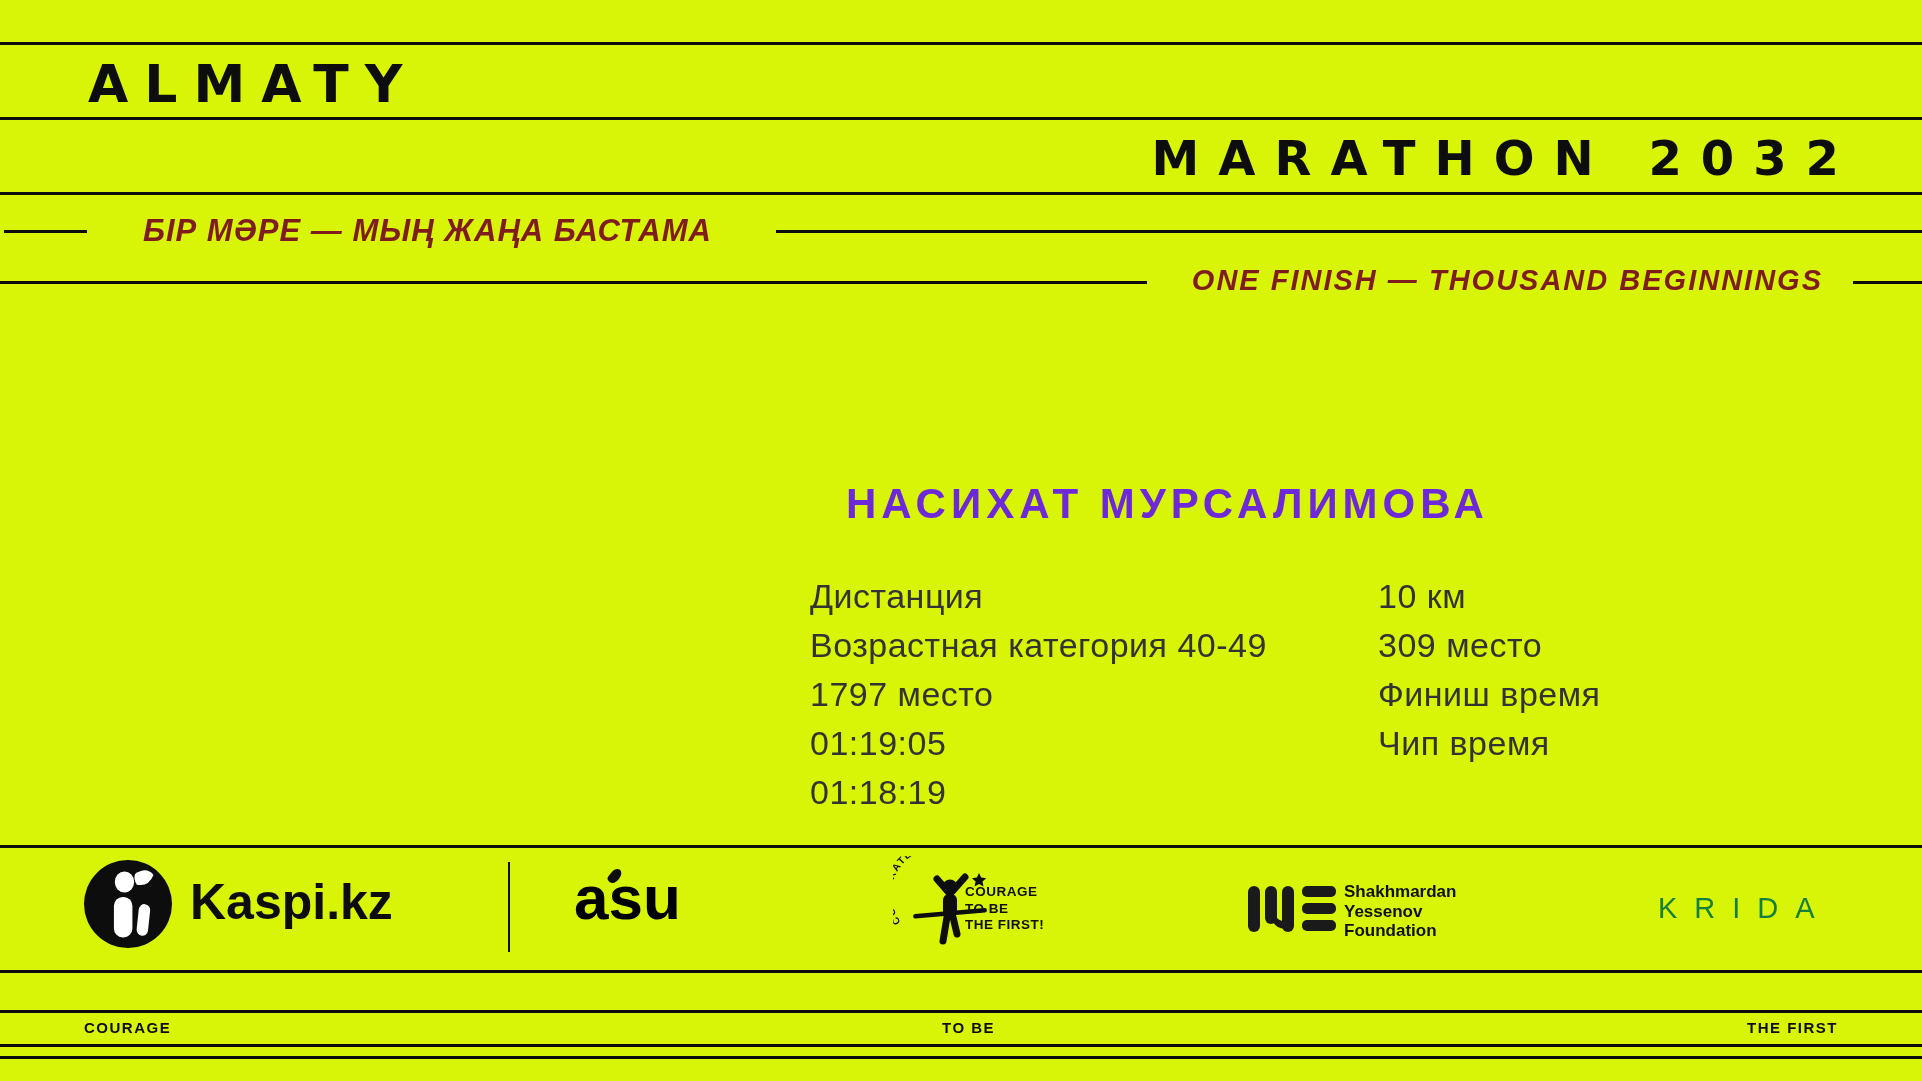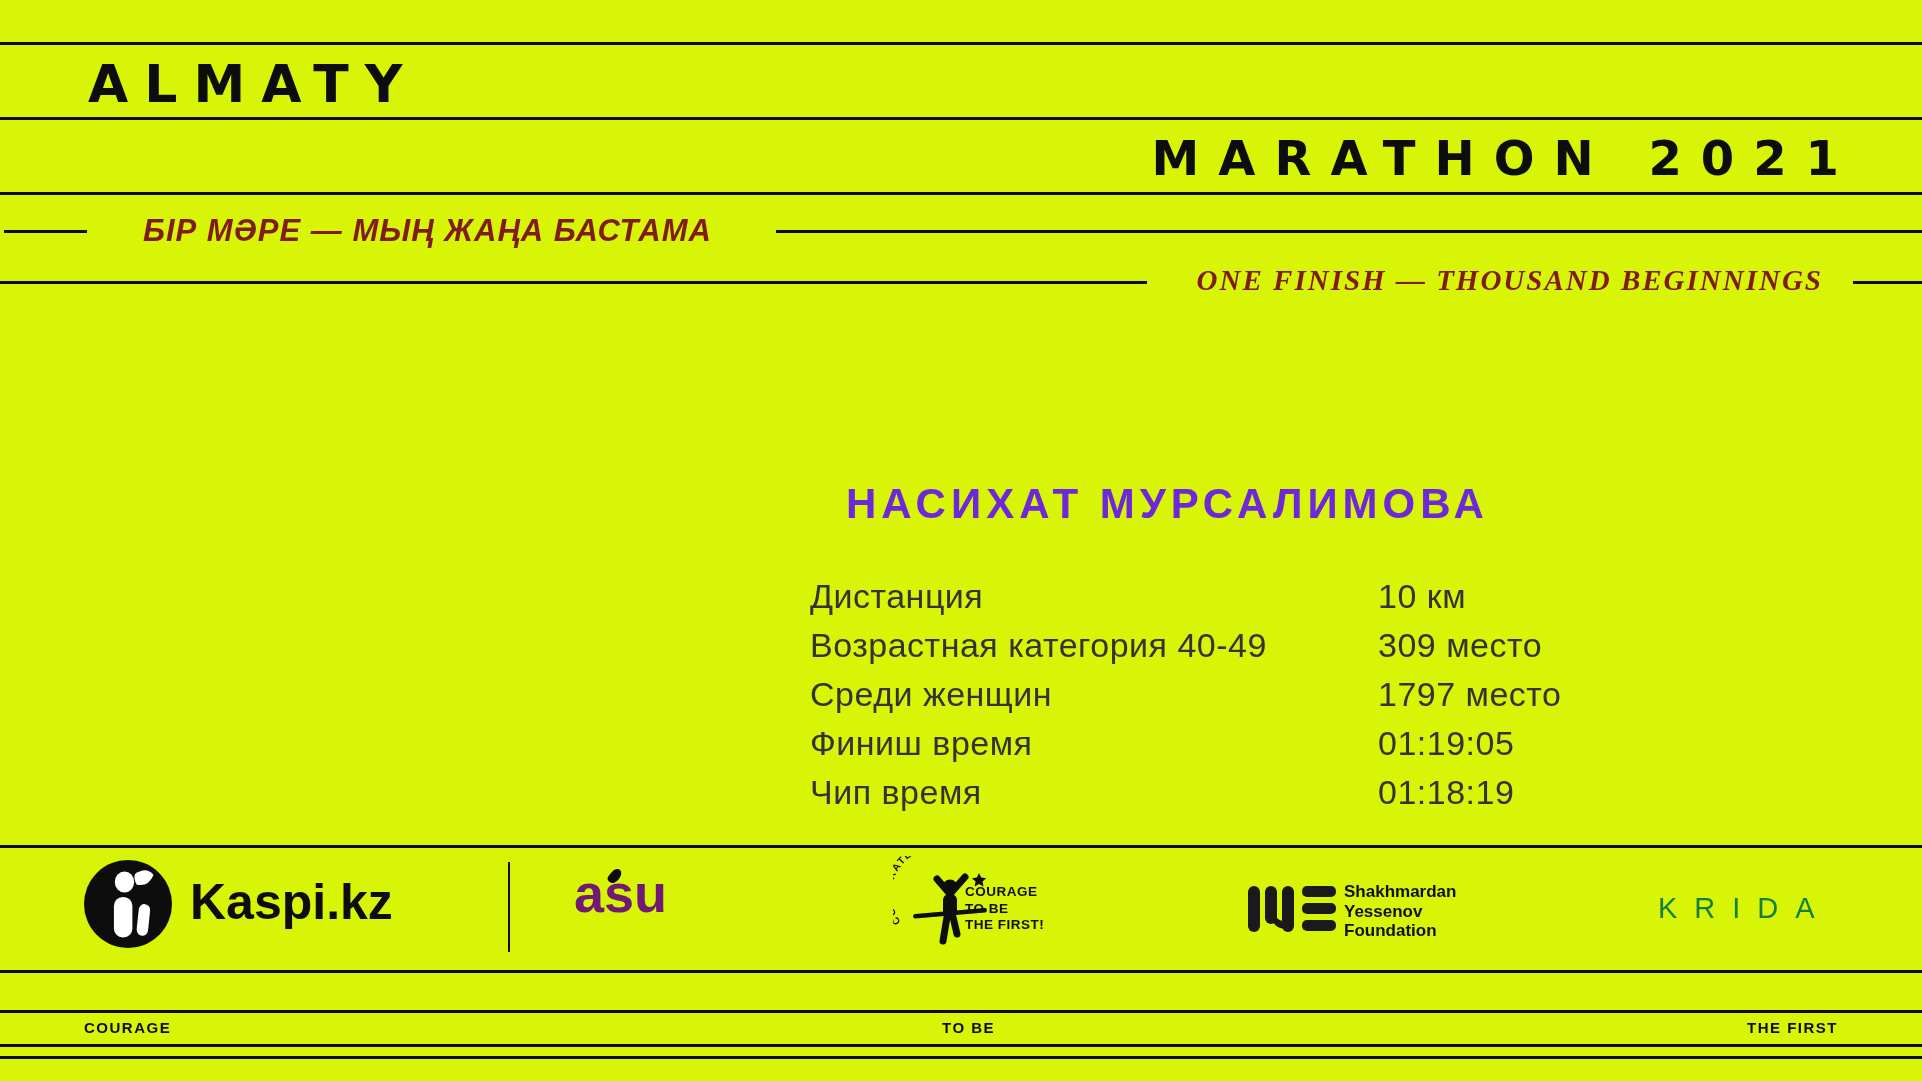--- a/index.html
+++ b/index.html
@@ -8,33 +8,33 @@
     background:#d8f407;color:#0d0d0d;
     font-family:"Liberation Sans",sans-serif;
   }
   .rule{position:absolute;left:0;width:100%;height:3px;background:#0d0d0d;}
   .seg{position:absolute;height:3px;background:#0d0d0d;}
   .disp{font-family:"DejaVu Sans","Liberation Sans",sans-serif;font-weight:bold;white-space:nowrap;}
   .almaty{position:absolute;left:88px;top:54px;font-size:52px;letter-spacing:16px;}
   .marathon{position:absolute;right:64px;top:130px;font-size:48px;letter-spacing:19px;}
   .tag{position:absolute;font-style:italic;font-weight:bold;white-space:nowrap;color:#7f1d1d;}
   .tag-kk{left:143px;top:213px;font-size:31px;letter-spacing:1px;}
-  .tag-en{right:99px;top:264px;font-size:29px;letter-spacing:2px;font-family:Liberation Serif, serif;}
+  .tag-en{right:99px;top:264px;font-size:29px;letter-spacing:2px;}
   .cert-title{position:absolute;right:87px;top:314px;font-size:106px;letter-spacing:2px;}
   .p-name{position:absolute;left:810px;top:480px;font-size:42px;font-weight:bold;
           letter-spacing:5px;color:#6d28d9;white-space:nowrap;margin-left:36px;}
   .results{position:absolute;left:810px;top:572px;display:grid;
            grid-template-columns:568px auto;grid-auto-rows:49px;align-items:center;
            font-size:34px;color:#333;letter-spacing:0.5px;white-space:nowrap;}
   .logo-band *{white-space:nowrap;}
   .kaspi-circle{position:absolute;left:84px;top:860px;width:88px;height:88px;border-radius:50%;
                 background:#0d0d0d;}
   .kaspi-word{position:absolute;left:190px;top:873px;font-size:50px;font-weight:bold;color:#0d0d0d;}
   .vdiv{position:absolute;left:508px;top:862px;width:2px;height:90px;background:#0d0d0d;}
-  .asu{position:absolute;left:574px;top:862px;font-size:54px;font-weight:bold;color:#701a75;}
+  .asu{position:absolute;left:574px;top:862px;font-size:62px;font-weight:bold;color:#000000;}
   .asu .drop{position:absolute;left:36px;top:6px;width:10px;height:16px;background:#0d0d0d;
              border-radius:50% 50% 50% 4px;transform:rotate(38deg);}
   .cf-logo{position:absolute;left:893px;top:856px;}
   .cf-text{position:absolute;left:965px;top:884px;font-size:13.5px;line-height:16.5px;
            font-weight:bold;letter-spacing:0.5px;color:#101010;}
   .ye-glyph{position:absolute;left:1248px;top:886px;}
   .ye-text{position:absolute;left:1344px;top:882px;font-size:17px;line-height:19.5px;
            font-weight:bold;color:#101010;}
   .krida{position:absolute;left:1658px;top:892px;font-size:29px;letter-spacing:17px;
          color:#15803d;font-weight:normal;}
@@ -43,39 +43,38 @@
 </head>
 <body>
 
 <div class="stage">
 
   <div class="rule" style="top:42px"></div>
   <div class="rule" style="top:117px"></div>
   <div class="rule" style="top:192px"></div>
 
   <div class="disp almaty">ALMATY</div>
-  <div class="disp marathon">MARATHON 2021</div>
+  <div class="disp marathon">MARATHON 2032</div>
 
   <div class="seg" style="left:4px;top:230px;width:83px"></div>
   <div class="tag tag-kk">БІР МӘРЕ — МЫҢ ЖАҢА БАСТАМА</div>
   <div class="seg" style="left:776px;top:230px;width:1146px"></div>
 
   <div class="seg" style="left:0;top:281px;width:1147px"></div>
   <div class="tag tag-en">ONE FINISH — THOUSAND BEGINNINGS</div>
   <div class="seg" style="right:0;top:281px;width:69px"></div>
 
 
   <div class="p-name">НАСИХАТ МУРСАЛИМОВА</div>
 
   <div class="results">
     <div>Дистанция</div>
     <div>10 км</div>
     <div>Возрастная категория 40-49</div>
     <div>309 место</div>
-    <div>Среди женщин</div>
     <div>1797 место</div>
     <div>Финиш время</div>
     <div>01:19:05</div>
     <div>Чип время</div>
     <div>01:18:19</div>
   </div>
 
   <div class="rule" style="top:845px"></div>
 
   <div class="logo-band">

